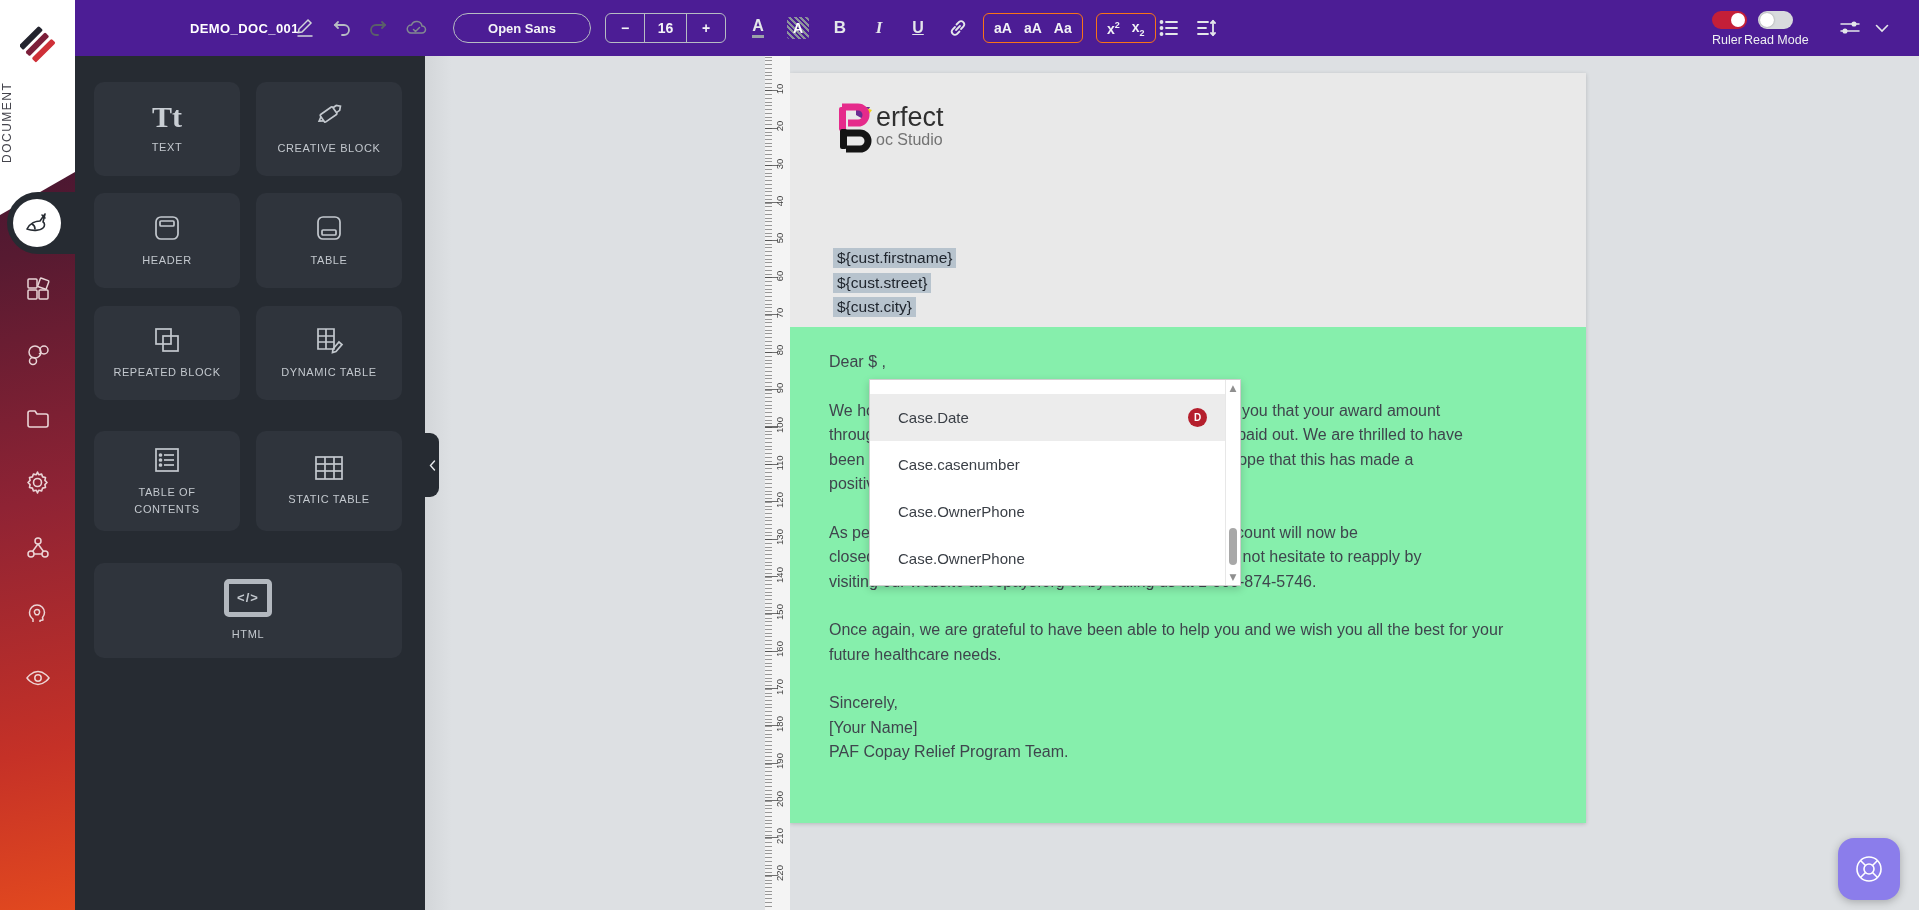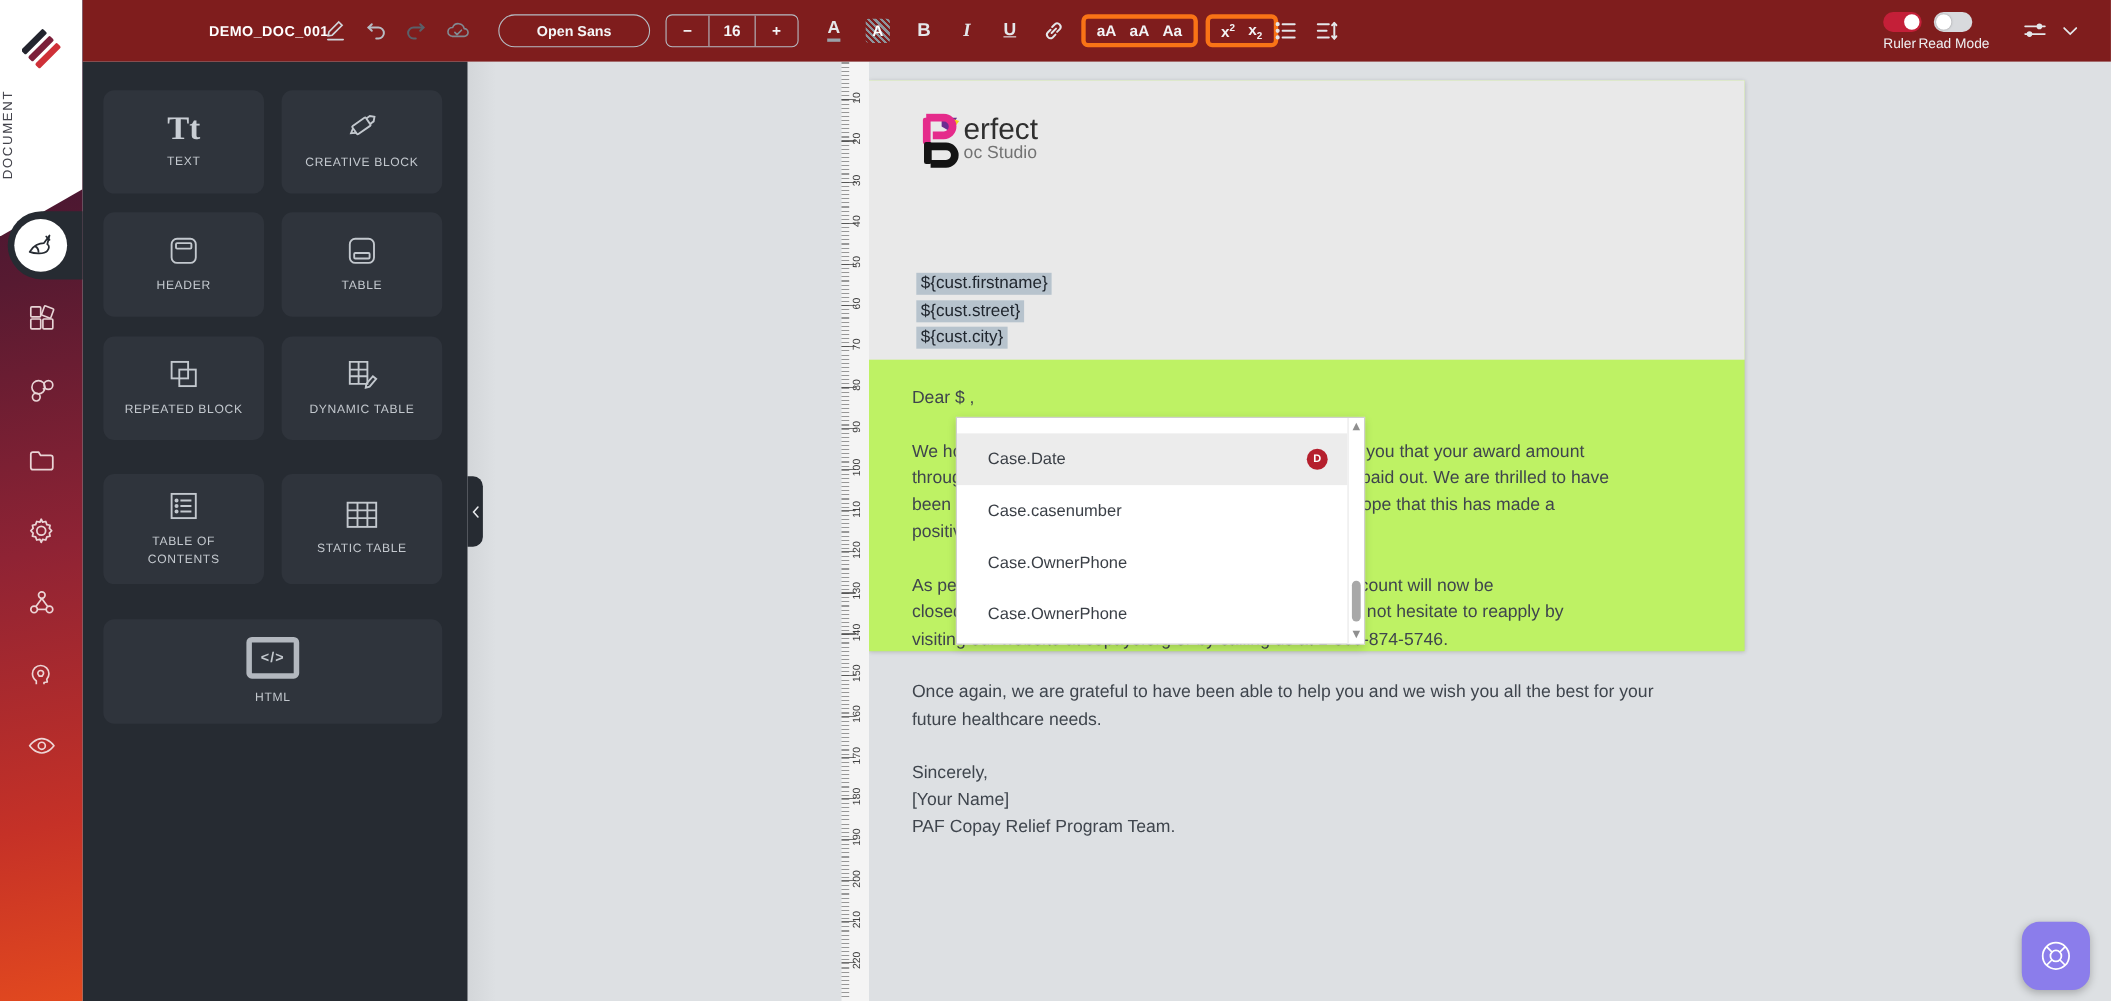--- a/index.html
+++ b/index.html
@@ -13,39 +13,39 @@
   .rail-logo { position:absolute; left:20px; top:26px; width:36px; height:38px; }
   .rail-section { position:absolute; left:0; top:72px; width:75px; height:100px; display:flex; justify-content:center;
           writing-mode:vertical-rl; transform:rotate(180deg); font-size:12px; letter-spacing:1.5px; color:#44444c; }
   .rail-notch { position:absolute; left:7px; top:192px; width:68px; height:62px; background:#262b32; border-radius:31px 0 0 31px; }
   .rail-active-circle { position:absolute; left:13px; top:199px; width:48px; height:48px; background:#fff; border-radius:50%;
           display:flex; align-items:center; justify-content:center; }
   .rail-item { position:absolute; left:0; width:75px; height:44px; display:flex; align-items:center; justify-content:center; cursor:pointer; }
   .rail-item svg { stroke:#f3e4e4; opacity:.92; }
 
   
-  .toolbar { position:absolute; left:75px; top:0; width:1844px; height:56px; background:#7f1d1d; z-index:25; color:#e8eaed; }
+  .toolbar { position:absolute; left:75px; top:0; width:1844px; height:56px; background:#4c1d95; z-index:25; color:#e8eaed; }
   .tb-title { position:absolute; left:115px; top:0; height:56px; display:flex; align-items:center;
           font-size:13px; font-weight:bold; letter-spacing:.4px; color:#fff; }
   .tb-ic { position:absolute; top:0; height:56px; display:flex; align-items:center; justify-content:center; width:30px; cursor:pointer; }
   .fontbtn { position:absolute; left:378px; top:13px; width:138px; height:30px; border:1px solid #b6bcc3; border-radius:16px;
           display:flex; align-items:center; justify-content:center; font-size:13px; font-weight:bold; color:#f4f5f7; cursor:pointer; }
   .sizegrp { position:absolute; left:530px; top:13px; height:30px; border:1px solid #b6bcc3; border-radius:6px; display:flex; overflow:hidden; }
   .sizegrp > div { display:flex; align-items:center; justify-content:center; font-weight:bold; font-size:14px; color:#f4f5f7; }
   .sz-minus { width:39px; border-right:1px solid #b6bcc3; cursor:pointer; }
   .sz-val   { width:41px; }
   .sz-plus  { width:39px; border-left:1px solid #b6bcc3; cursor:pointer; }
   .fmt { position:absolute; top:0; height:56px; display:flex; align-items:center; justify-content:center; cursor:pointer; color:#e4e7ea; }
   .ic-colorA { font-weight:bold; font-size:16px; border-bottom:3px solid #9aa1a9; line-height:1; padding-bottom:1px; }
   .ic-highlight { width:22px; height:22px; border-radius:3px; display:flex; align-items:center; justify-content:center;
           background:repeating-linear-gradient(45deg,#8d949c 0 2px,rgba(0,0,0,0) 2px 4px); font-weight:bold; font-size:14px; color:#fff; }
   .ic-b { font-weight:bold; font-size:17px; }
   .ic-i { font-style:italic; font-family:"Liberation Serif",serif; font-size:17px; font-weight:bold; }
   .ic-u { font-size:16px; text-decoration:underline; font-weight:bold; }
-  .grpbox { position:absolute; top:13px; height:30px; border:4px solid #f97316; border-radius:6px; display:flex; align-items:center; gap:12px; padding:0 10px; }
+  .grpbox { position:absolute; top:13px; height:30px; border:1px solid #f97316; border-radius:6px; display:flex; align-items:center; gap:12px; padding:0 10px; }
   .grpbox span { font-weight:bold; font-size:14px; color:#f2f3f5; cursor:pointer; white-space:nowrap; }
   .supsub sup,.supsub sub { font-size:9px; }
   .tb-right-label { position:absolute; top:33px; font-size:12.5px; color:#eef0f2; }
   .toggle { position:absolute; top:11px; width:35px; height:18px; border-radius:9px; cursor:pointer; }
   .toggle .knob { position:absolute; top:2px; width:14px; height:14px; border-radius:50%; background:#fff; }
   .toggle.on  { background:#c41f38; } .toggle.on .knob  { right:2px; }
   .toggle.off { background:#d8dadd; } .toggle.off .knob { left:2px; box-shadow:0 0 2px rgba(0,0,0,.35); }
 
   
   .panel { position:absolute; left:75px; top:56px; width:350px; height:854px; background:#262b32; z-index:20; }
@@ -61,21 +61,21 @@
 
   
   .canvas { position:absolute; left:425px; top:56px; width:1494px; height:854px;
           background:linear-gradient(to right, #d3d6d9 0, #dde0e3 26px); }
   .ruler { position:absolute; left:765px; top:56px; width:25px; height:854px; background:#f4f4f4;
           background-image:repeating-linear-gradient(to bottom, rgba(60,60,60,.5) 0 1px, rgba(0,0,0,0) 1px 3.74px),
                            repeating-linear-gradient(to bottom, rgba(40,40,40,.65) 0 1px, rgba(0,0,0,0) 1px 37.35px);
           background-size:7px 100%,13px 100%; background-repeat:no-repeat; background-position:0 -3px,0 -3px; z-index:5; }
   .ruler-num { position:absolute; left:14px; width:20px; text-align:center; font-size:9.5px; color:#3f3f3f;
           transform:translate(-50%,-50%) rotate(-90deg); top:calc(33px + var(--i) * 37.35px); }
-  .page { position:absolute; left:790px; top:73px; width:796px; height:519px; background:#bef264; box-shadow:0 1px 4px rgba(0,0,0,.18); }
+  .page { position:absolute; left:790px; top:73px; width:796px; height:750px; background:#86efac; box-shadow:0 1px 4px rgba(0,0,0,.18); }
   .page-header { position:absolute; left:0; top:0; width:796px; height:254px; background:#e9e9e9; }
 
   
   .doc-logo { position:absolute; left:46px; top:30px; display:flex; }
   .doc-logo-text { margin-left:2px; }
   .doc-logo-title { font-size:27px; color:#2f2f2f; line-height:1.05; }
   .doc-logo-sub { font-size:16px; color:#737373; }
 
   
   .vars { position:absolute; left:43px; top:151px;margin-top:22px; }

